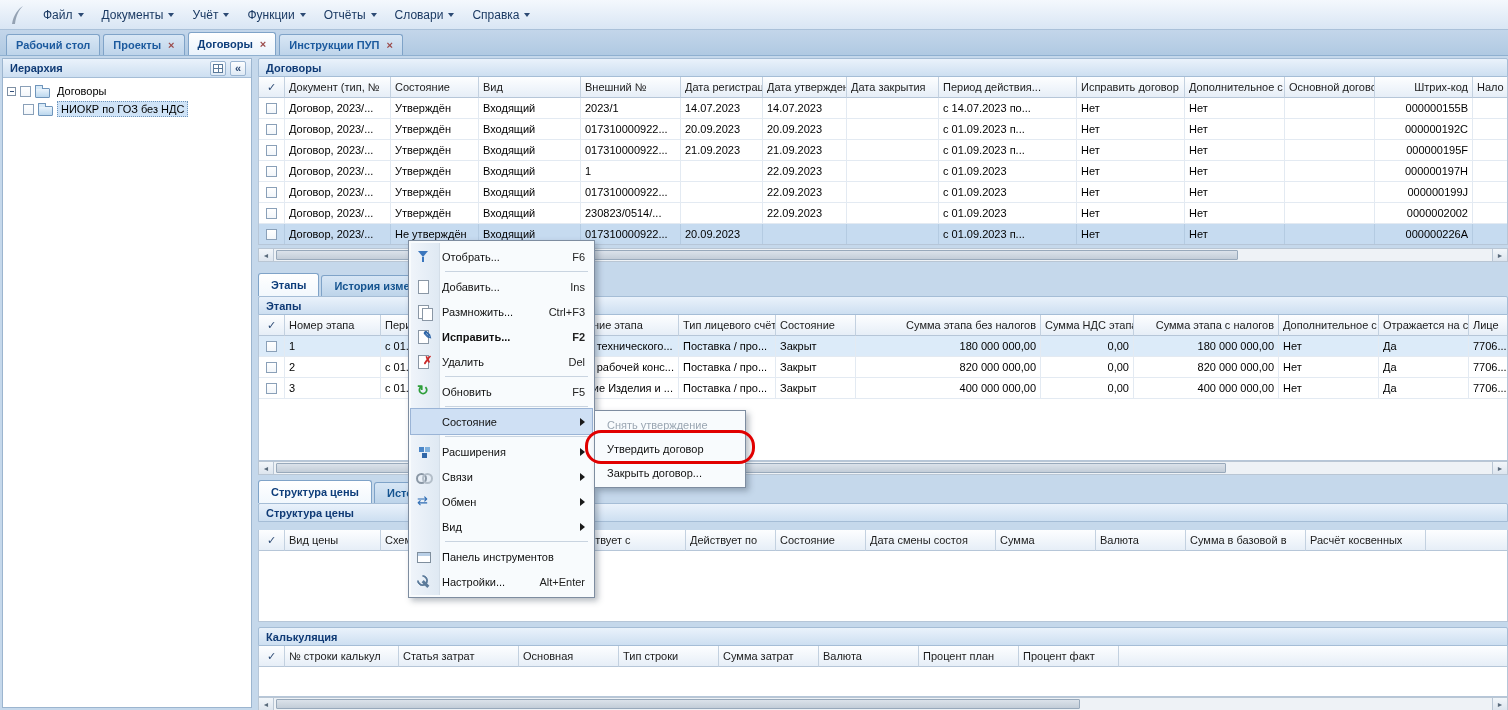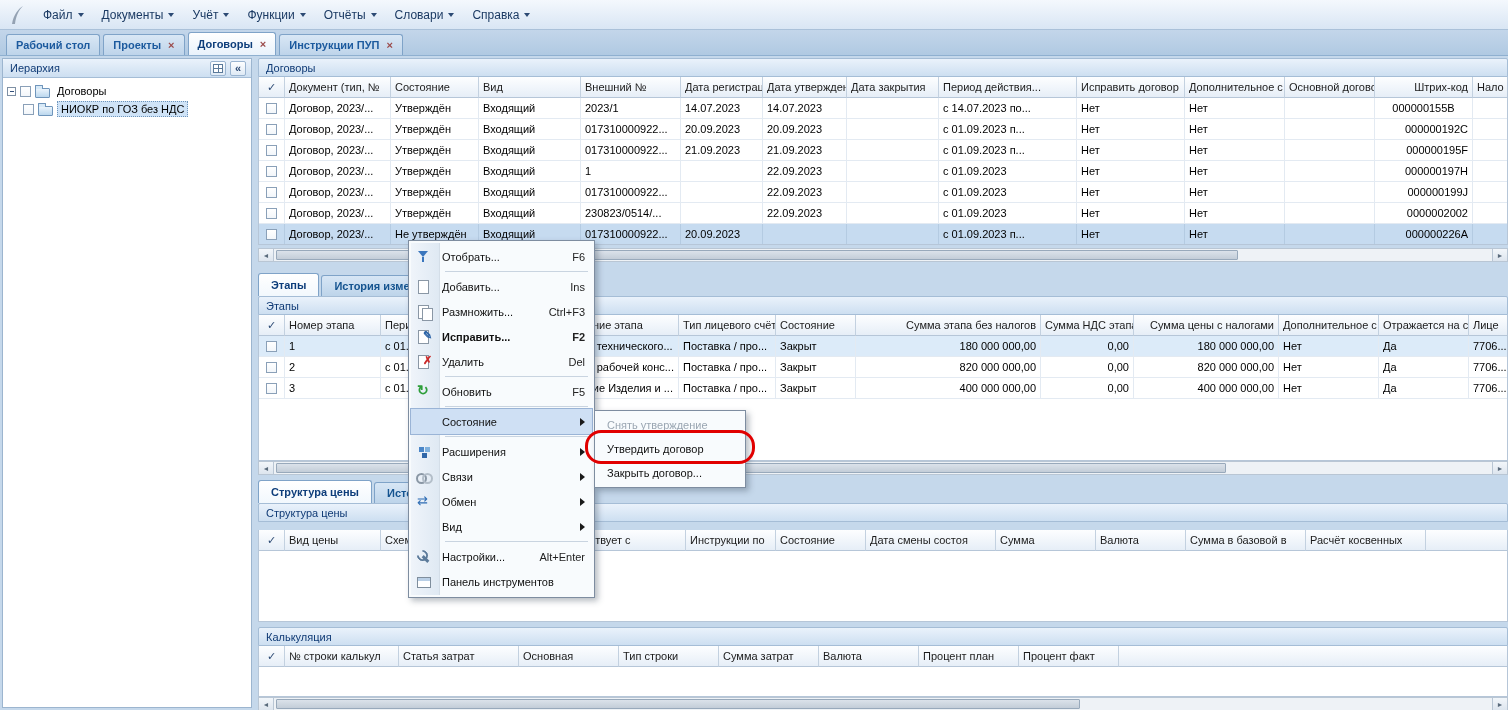--- a/index.html
+++ b/index.html
@@ -16,21 +16,21 @@
 
   
   .tabbar{position:absolute;left:0;top:30px;width:100%;height:26px;background:linear-gradient(#c3d6ea,#b0c9e2);border-bottom:1px solid #8fb0d0;display:flex;align-items:flex-end;padding-left:6px;gap:3px;}
   .tab{height:21px;display:flex;align-items:center;padding:0 9px;border:1px solid #7fa3c8;border-bottom:none;border-radius:3px 3px 0 0;background:linear-gradient(#d9e7f5,#bed4ea);color:var(--accent,#1c5a9e);font-weight:bold;font-size:11px;}
   .tab.active{height:23px;background:linear-gradient(#ffffff,#e9f2fb);color:#0d3d7a;}
   .tclose{margin-left:7px;color:#9b4a4a;font-size:11px;font-weight:bold;line-height:1;}
   .tclose::after{content:"×";}
 
   
   .panel-hdr{height:19px;background:linear-gradient(#eaf2fb,#cddff1);border:1px solid #a5bdd6;border-radius:2px 2px 0 0;display:flex;align-items:center;padding:0 5px 0 7px;}
-  .ph-title{color:var(--ptitle,#0f3a75);font-weight:normal;font-size:11px;}
+  .ph-title{color:var(--ptitle,#0f3a75);font-weight:bold;font-size:11px;}
   .main-hdr{position:absolute;left:258px;width:1250px;}
 
   
   .sidebar{position:absolute;left:2px;top:58px;width:250px;height:650px;background:#fff;border:1px solid #9cb5cf;}
   .side-hdr{justify-content:space-between;border:none;border-bottom:1px solid #a5bdd6;}
   .hdr-btns{display:flex;align-items:center;gap:4px;}
   .hdr-btn{width:16px;height:15px;display:flex;align-items:center;justify-content:center;border:1px solid #9ab4d0;background:linear-gradient(#fdfeff,#dfeaf5);border-radius:2px;}
   .grid-ic{position:relative;width:10px;height:9px;border:1px solid #5b7a9a;background:#fff;}
   .grid-ic::before{content:"";position:absolute;left:0;top:3px;width:8px;height:1px;background:#5b7a9a;}
   .grid-ic::after{content:"";position:absolute;left:4px;top:0;width:1px;height:7px;background:#5b7a9a;}
@@ -228,21 +228,21 @@
           <div class="td" data-name="table-cell" style="width: 88px;">Утверждён</div>
           <div class="td" data-name="table-cell" style="width: 102px;">Входящий</div>
           <div class="td" data-name="table-cell" style="width: 100px;">2023/1</div>
           <div class="td" data-name="table-cell" style="width: 82px;">14.07.2023</div>
           <div class="td" data-name="table-cell" style="width: 84px;">14.07.2023</div>
           <div class="td" data-name="table-cell" style="width: 92px;"></div>
           <div class="td" data-name="table-cell" style="width: 138px;">с 14.07.2023 по...</div>
           <div class="td" data-name="table-cell" style="width: 108px;">Нет</div>
           <div class="td" data-name="table-cell" style="width: 100px;">Нет</div>
           <div class="td" data-name="table-cell" style="width: 90px;"></div>
-          <div class="td al-right" data-name="table-cell" style="width: 98px; text-align: center;">000000155B</div>
+          <div class="td al-right" data-name="table-cell" style="width: 98px;">000000155B</div>
           <div class="td" data-name="table-cell" style="width: 60px;"></div>
         </div>
         <div class="trow" data-name="table-row">
           <div class="td al-center" data-name="row-select-cell" style="width: 26px;">
             <span class="cb" data-name="row-checkbox"></span>
           </div>
           <div class="td" data-name="table-cell" style="width: 106px;">Договор, 2023/...</div>
           <div class="td" data-name="table-cell" style="width: 88px;">Утверждён</div>
           <div class="td" data-name="table-cell" style="width: 102px;">Входящий</div>
           <div class="td" data-name="table-cell" style="width: 100px;">017310000922...</div>
@@ -373,21 +373,21 @@
       <div class="tbl" data-name="stages-table">
         <div class="thead" data-name="stages-table-header-row">
           <div class="th al-center" data-name="select-all-column-header" style="width: 26px;">✓</div>
           <div class="th" data-name="column-header" style="width: 96px;">Номер этапа</div>
           <div class="th" data-name="column-header" style="width: 150px;">Период</div>
           <div class="th" data-name="column-header" style="width: 148px;">Наименование этапа</div>
           <div class="th" data-name="column-header" style="width: 97px;">Тип лицевого счёт</div>
           <div class="th" data-name="column-header" style="width: 80px;">Состояние</div>
           <div class="th al-right" data-name="column-header" style="width: 185px;">Сумма этапа без налогов</div>
           <div class="th al-right" data-name="column-header" style="width: 93px;">Сумма НДС этапа</div>
-          <div class="th al-right" data-name="column-header" style="width: 145px;">Сумма цены с налогами</div>
+          <div class="th al-right" data-name="column-header" style="width: 145px;">Сумма этапа с налогов</div>
           <div class="th" data-name="column-header" style="width: 100px;">Дополнительное с</div>
           <div class="th" data-name="column-header" style="width: 90px;">Отражается на су</div>
           <div class="th" data-name="column-header" style="width: 60px;">Лице</div>
         </div>
         <div class="trow hl" data-name="table-row">
           <div class="td al-center" data-name="row-select-cell" style="width: 26px;">
             <span class="cb" data-name="row-checkbox"></span>
           </div>
           <div class="td" data-name="table-cell" style="width: 96px;">1</div>
           <div class="td" data-name="table-cell" style="width: 150px;">с 01.09.2023</div>
@@ -456,21 +456,21 @@
   <div class="panel-hdr main-hdr" style="top:503px" data-name="price-panel-header">
     <span class="ph-title" data-name="price-panel-title">Структура цены</span>
   </div>
   <div class="twrap" style="top:530px;height:92px" data-name="price-table-mount">
       <div class="tbl" data-name="price-table">
         <div class="thead" data-name="price-table-header-row">
           <div class="th al-center" data-name="select-all-column-header" style="width: 26px;">✓</div>
           <div class="th" data-name="column-header" style="width: 96px;">Вид цены</div>
           <div class="th" data-name="column-header" style="width: 185px;">Схема</div>
           <div class="th" data-name="column-header" style="width: 120px;">Действует с</div>
-          <div class="th" data-name="column-header" style="width: 90px;">Инструкции по</div>
+          <div class="th" data-name="column-header" style="width: 90px;">Действует по</div>
           <div class="th" data-name="column-header" style="width: 90px;">Состояние</div>
           <div class="th" data-name="column-header" style="width: 130px;">Дата смены состоя</div>
           <div class="th" data-name="column-header" style="width: 100px;">Сумма</div>
           <div class="th" data-name="column-header" style="width: 90px;">Валюта</div>
           <div class="th" data-name="column-header" style="width: 120px;">Сумма в базовой в</div>
           <div class="th" data-name="column-header" style="width: 120px;">Расчёт косвенных</div>
           <div class="th" data-name="column-header" style="width: 360px;"></div>
         </div>
       </div>
     </div>
@@ -557,29 +557,29 @@
         <span class="ic" data-name="exchange-icon"></span>
         <span class="lbl" data-name="menu-item-label">Обмен</span>
         <span class="arr" data-name="submenu-arrow-icon"></span>
       </div>
       <div class="ctx-item" data-name="menu-item-view">
         <span class="ic"></span>
         <span class="lbl" data-name="menu-item-label">Вид</span>
         <span class="arr" data-name="submenu-arrow-icon"></span>
       </div>
       <div class="ctx-sep" data-name="menu-separator"></div>
+      <div class="ctx-item" data-name="menu-item-toolbar">
+        <span class="ic" data-name="toolbar-icon"></span>
+        <span class="lbl" data-name="menu-item-label">Панель инструментов</span>
+      </div>
       <div class="ctx-item" data-name="menu-item-settings">
         <span class="ic" data-name="settings-icon"></span>
         <span class="lbl" data-name="menu-item-label">Настройки...</span>
         <span class="sc" data-name="menu-shortcut">Alt+Enter</span>
       </div>
-      <div class="ctx-item" data-name="menu-item-toolbar">
-        <span class="ic" data-name="toolbar-icon"></span>
-        <span class="lbl" data-name="menu-item-label">Панель инструментов</span>
-      </div>
     </div>
   <div class="submenu" data-name="state-submenu">
       <div class="sub-item disabled" data-name="submenu-item-unapprove"><span data-name="submenu-item-label">Снять утверждение</span></div>
       <div class="sub-item" data-name="submenu-item-approve-contract"><span data-name="submenu-item-label">Утвердить договор</span></div>
       <div class="sub-item" data-name="submenu-item-close-contract"><span data-name="submenu-item-label">Закрыть договор...</span></div>
     </div>
   <div class="annotation" data-name="annotation-highlight-circle"></div>
 
 </div>
 

